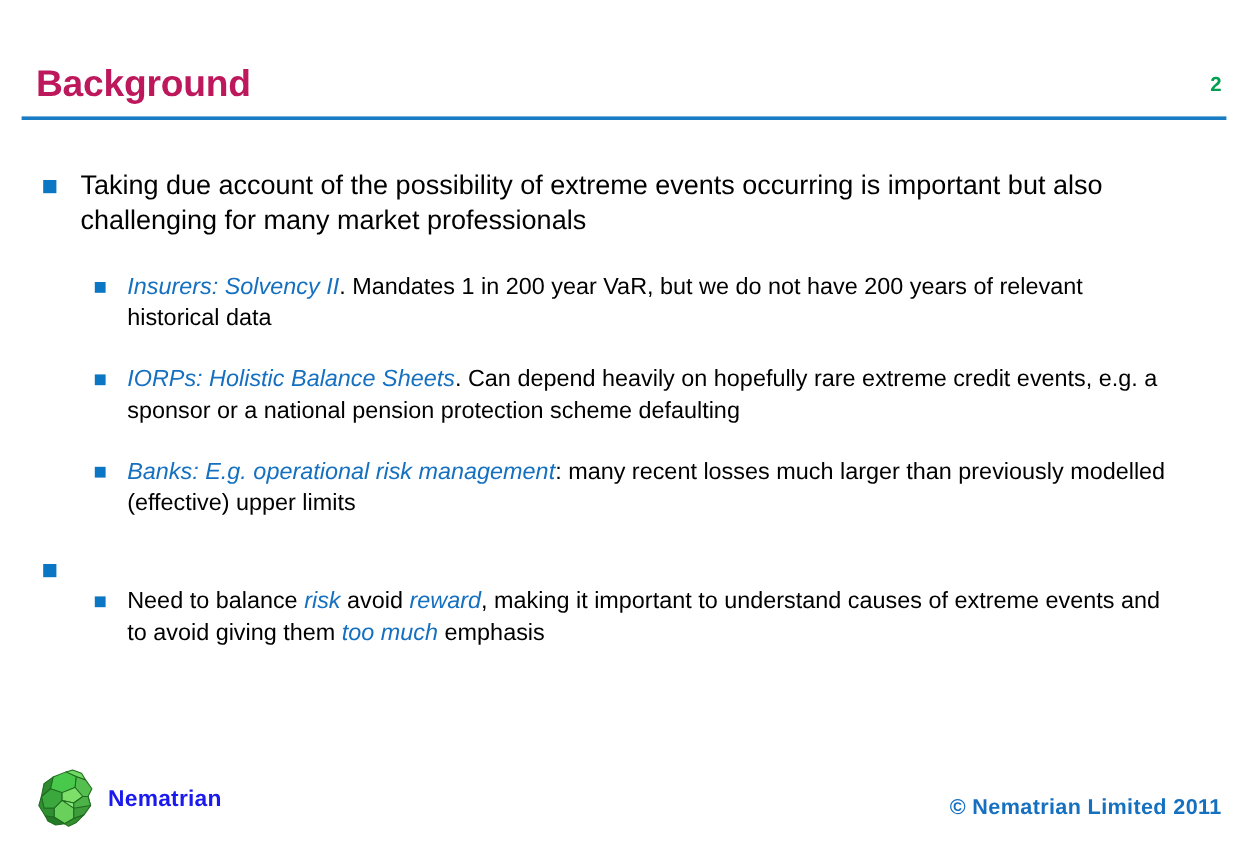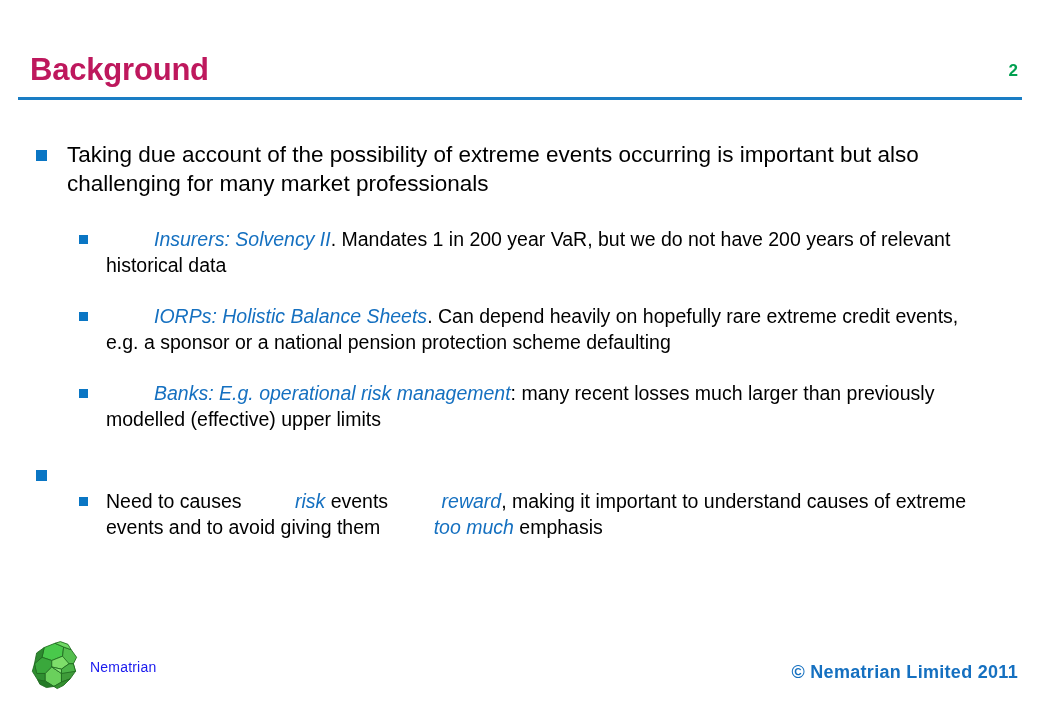--- a/index.html
+++ b/index.html
@@ -91,40 +91,39 @@
     width: 9px;
     height: 9px;
   }
   .lvl2 + .lvl2 { margin-top: 25px; }
   .spacer-block { height: 28px; }
 
   em.hl {
     color: #1570c0;
     font-style: italic;
     font-weight: normal;
-    margin-left: 48px;
   }
 
   
   #footer-logo {
     position: absolute;
     left: 28px;
     top: 640px;
     display: flex;
     align-items: center;
   }
   #logo-mark {
     width: 54px;
     height: 54px;
     display: block;
   }
   #logo-text {
     margin-left: 8px;
-    font-size: 14px;
-    font-weight: normal;
+    font-size: 19px;
+    font-weight: bold;
     color: #1a1aee;
     letter-spacing: 0.2px;
   }
   #copyright {
     position: absolute;
     right: 22px;
     top: 662px;
     font-size: 18px;
     font-weight: bold;
     color: #1570c0;
@@ -142,21 +141,21 @@
 
   <div id="body">
       <div class="bullet lvl1"><span class="marker"></span><span><span>Taking due account of the possibility of extreme events occurring is important but also challenging for many market professionals</span></span></div>
       <div class="spacer-block"></div>
       <div class="bullet lvl2"><span class="marker"></span><span><em class="hl">Insurers: Solvency II</em><span>. Mandates 1 in 200 year VaR, but we do not have 200 years of relevant historical data</span></span></div>
       <div class="bullet lvl2"><span class="marker"></span><span><em class="hl">IORPs: Holistic Balance Sheets</em><span>. Can depend heavily on hopefully rare extreme credit events, e.g. a sponsor or a national pension protection scheme defaulting</span></span></div>
       <div class="bullet lvl2"><span class="marker"></span><span><em class="hl">Banks: E.g. operational risk management</em><span>: many recent losses much larger than previously modelled (effective) upper limits</span></span></div>
       <div class="spacer-block"></div>
       <div class="bullet lvl1"><span class="marker"></span></div>
       <div class="spacer-block"></div>
-      <div class="bullet lvl2"><span class="marker"></span><span><span>Need to causes </span><em class="hl">risk</em><span> events </span><em class="hl">reward</em><span>, making it important to understand causes of extreme events and to avoid giving them </span><em class="hl">too much</em><span> emphasis</span></span></div>
+      <div class="bullet lvl2"><span class="marker"></span><span><span>Need to balance </span><em class="hl">risk</em><span> avoid </span><em class="hl">reward</em><span>, making it important to understand causes of extreme events and to avoid giving them </span><em class="hl">too much</em><span> emphasis</span></span></div>
     </div>
 
   <div id="footer-logo">
     <svg id="logo-mark" viewBox="0 0 100 100">
       <g stroke="#1f6b1f" stroke-width="1.6" stroke-linejoin="round">
         <polygon points="50,6 30,14 26,32 44,38 64,30 66,13" fill="#49c94b"></polygon>
         <polygon points="26,32 12,44 16,62 32,62 44,50 44,38" fill="#3aa83c"></polygon>
         <polygon points="44,38 44,50 62,54 76,44 76,30 64,30" fill="#7ede6a"></polygon>
         <polygon points="12,44 8,58 18,74 32,76 32,62 16,62" fill="#2f8f31"></polygon>
         <polygon points="32,62 32,76 48,86 62,78 62,62 44,50" fill="#6ad05c"></polygon>

